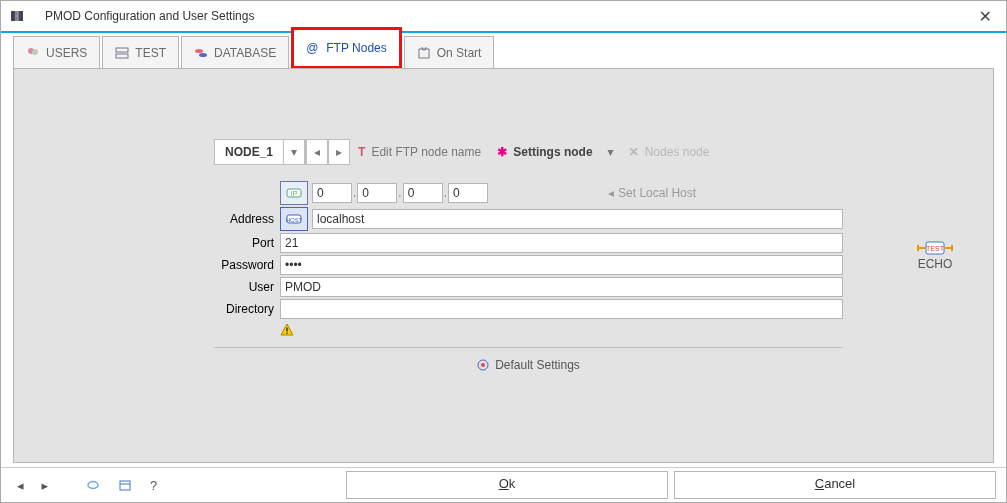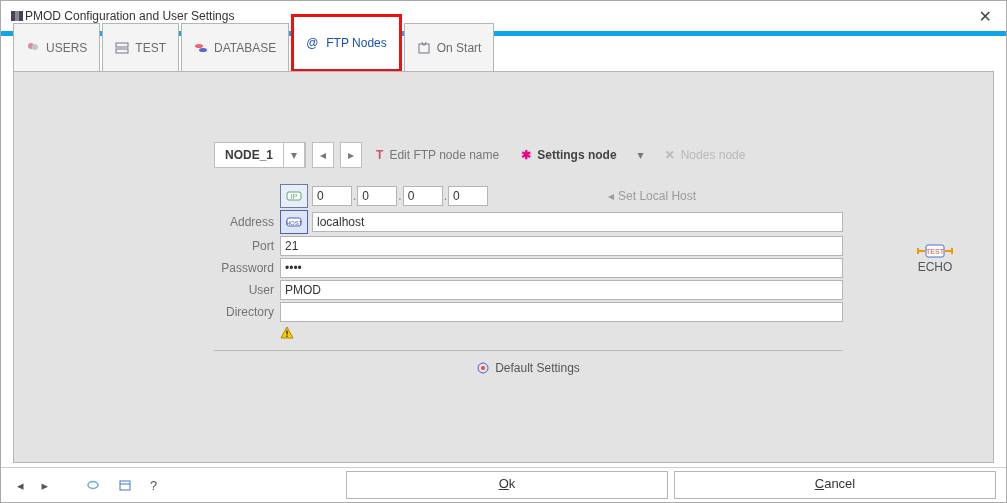--- a/index.html
+++ b/index.html
@@ -1,36 +1,36 @@
 <!DOCTYPE html>
 <html><head>
 <meta charset="utf-8">
 <style>
 html,body{margin:0;padding:0;font-family:Arial,Helvetica,sans-serif;font-size:12px;color:#333;background:#fff}
 .window{width:1007px;height:503px;border:1px solid #aaa;box-sizing:border-box;display:flex;flex-direction:column;position:relative}
-.titlebar{height:30px;display:flex;align-items:center;padding:0 8px;border-bottom:5px solid #0ea5e9;gap:0}
+.titlebar{height:30px;display:flex;align-items:center;padding:0 8px;border-bottom:2px solid #0ea5e9;gap:20px}
 .titlebar .app-icon{width:16px;height:16px;display:inline-flex;color:#334}
 .titlebar .title{flex:1;font-size:12px}
 .titlebar .close{font-size:16px;color:#444;cursor:pointer;padding:0 6px}
 .client{flex:1;display:flex;flex-direction:column;padding:10px 12px 4px 12px}
 .tabs{display:flex;align-items:flex-end;height:26px;position:relative}
-.tab{height:24px;display:flex;align-items:center;gap:6px;padding:12px 12px;border:1px solid #b5b5b5;border-bottom:none;background:#f4f4f4;color:#6b6b6b;font-size:12px;cursor:pointer;margin-right:2px}
+.tab{height:24px;display:flex;align-items:center;gap:6px;padding:4px 12px;border:1px solid #b5b5b5;border-bottom:none;background:#f4f4f4;color:#6b6b6b;font-size:12px;cursor:pointer;margin-right:2px}
 .tab .ticon{width:14px;height:14px;display:inline-flex}
 .tab.highlight{border:3px solid #e11;background:#fff;color:#1b4db8;height:28px;margin-top:-3px}
 .panel{flex:1;border:1px solid #b5b5b5;background:#e3e3e3;margin-top:-1px;position:relative;padding:60px 24px 10px 24px;box-sizing:border-box}
-.nodebar{position:absolute;top:70px;left:200px;display:flex;align-items:center;gap:6px}
+.nodebar{position:absolute;top:70px;left:200px;display:flex;align-items:center;}
 .dropdown{border:1px solid #bfbfbf;background:#fff;display:flex;align-items:center;height:24px}
 .dropdown .dlabel{padding:0 10px;font-weight:bold;color:#3a3a3a}
 .iconbtn{width:24px;height:24px;border:1px solid #bfbfbf;background:#fff;display:inline-flex;align-items:center;justify-content:center;color:#777;cursor:pointer}
 .iconbtn.small{width:20px}
 .txtbtn{display:inline-flex;align-items:center;gap:6px;color:#777;padding:0 8px;cursor:pointer}
 .txtbtn .glyph{font-weight:bold}
 .formarea{position:absolute;top:112px;left:200px;right:150px}
 .row{display:flex;align-items:center;margin-bottom:2px}
-.lbl{width:60px;text-align:right;color:#737373;margin-right:6px;font-size:12px}
+.lbl{width:60px;text-align:right;color:#000000;margin-right:6px;font-size:12px}
 .inp{height:18px;border:1px solid #b5b5b5;background:#fff;padding:0 4px;font-size:12px;color:#333}
 .tgl{width:26px;height:22px;border:1px solid #6a7aa8;background:#e9edf8;display:inline-flex;align-items:center;justify-content:center;margin-right:4px}
 .ipseg{width:30px}
 .dot{margin:0 1px;color:#888}
 .setlocal{color:#9b9b9b;margin-left:120px;display:inline-flex;align-items:center;gap:4px}
 .full{flex:1}
 .echo{position:absolute;top:170px;right:40px;display:flex;flex-direction:column;align-items:center;color:#555;cursor:pointer}
 .hintrow{display:flex;align-items:center;gap:6px;margin-top:4px;margin-left:66px;color:#666}
 .warnicon{width:14px;height:14px;display:inline-flex}
 .hr{border-top:1px solid #bcbcbc;margin:10px 0}

